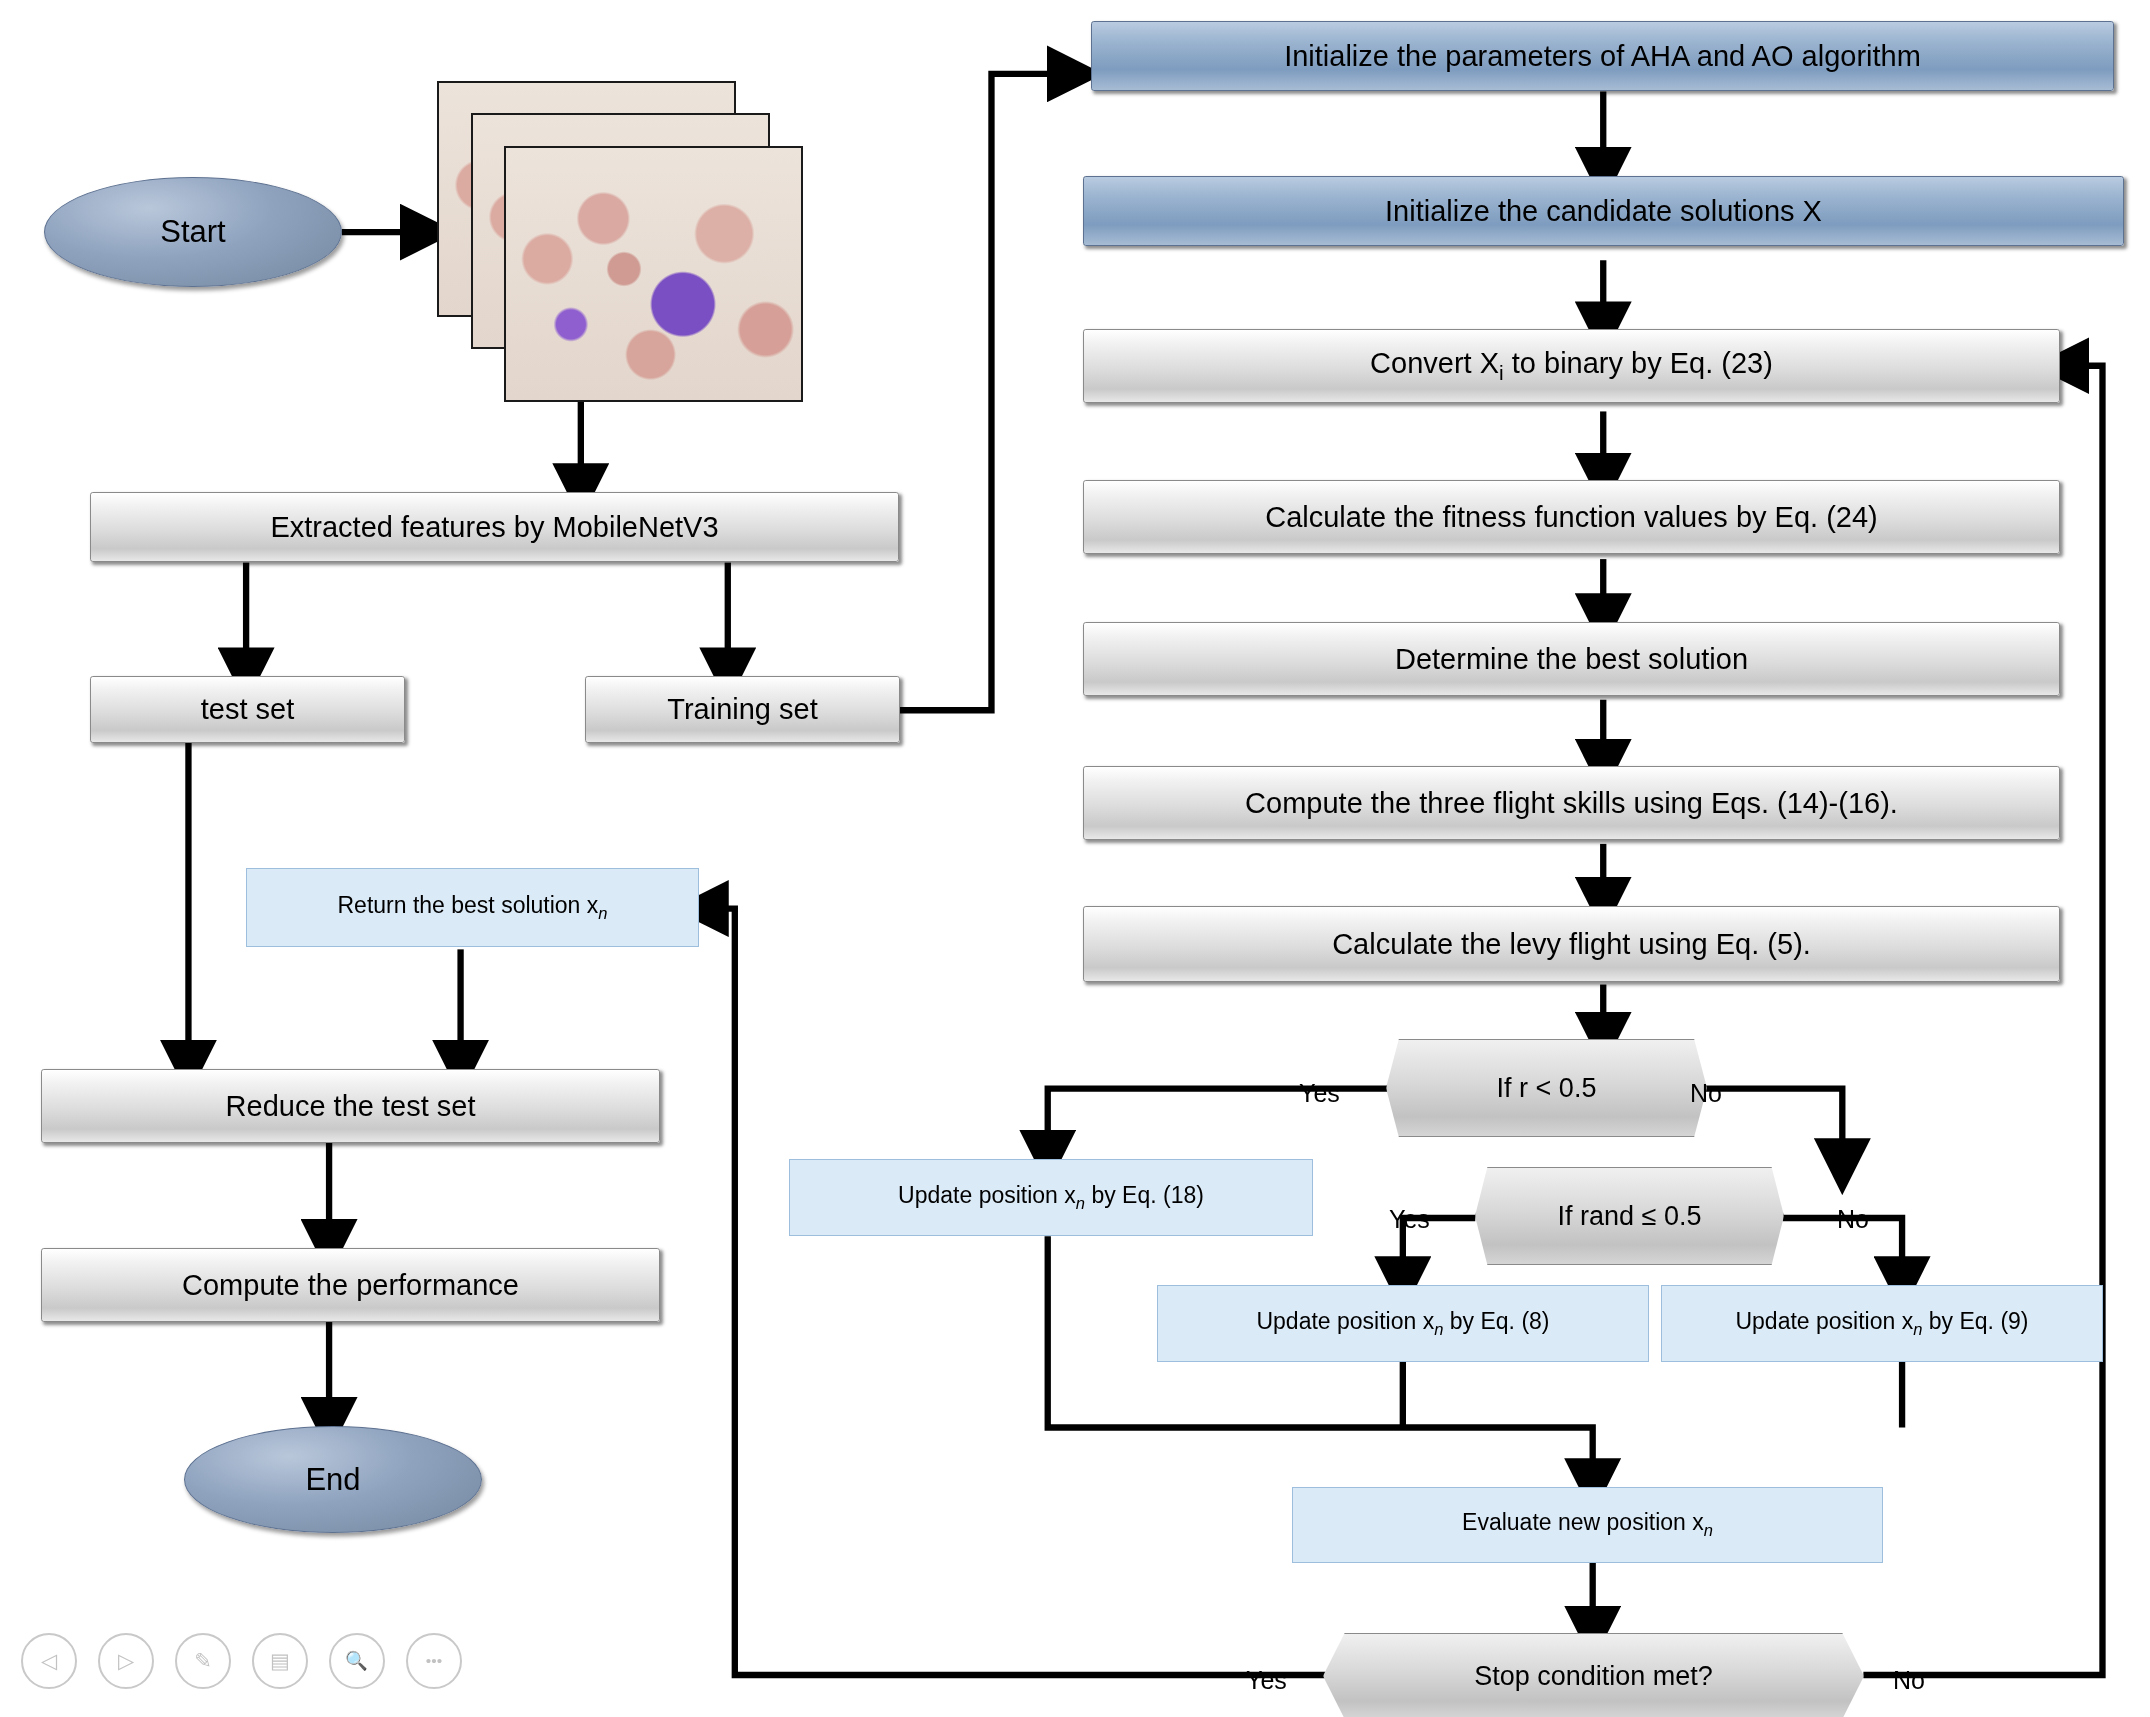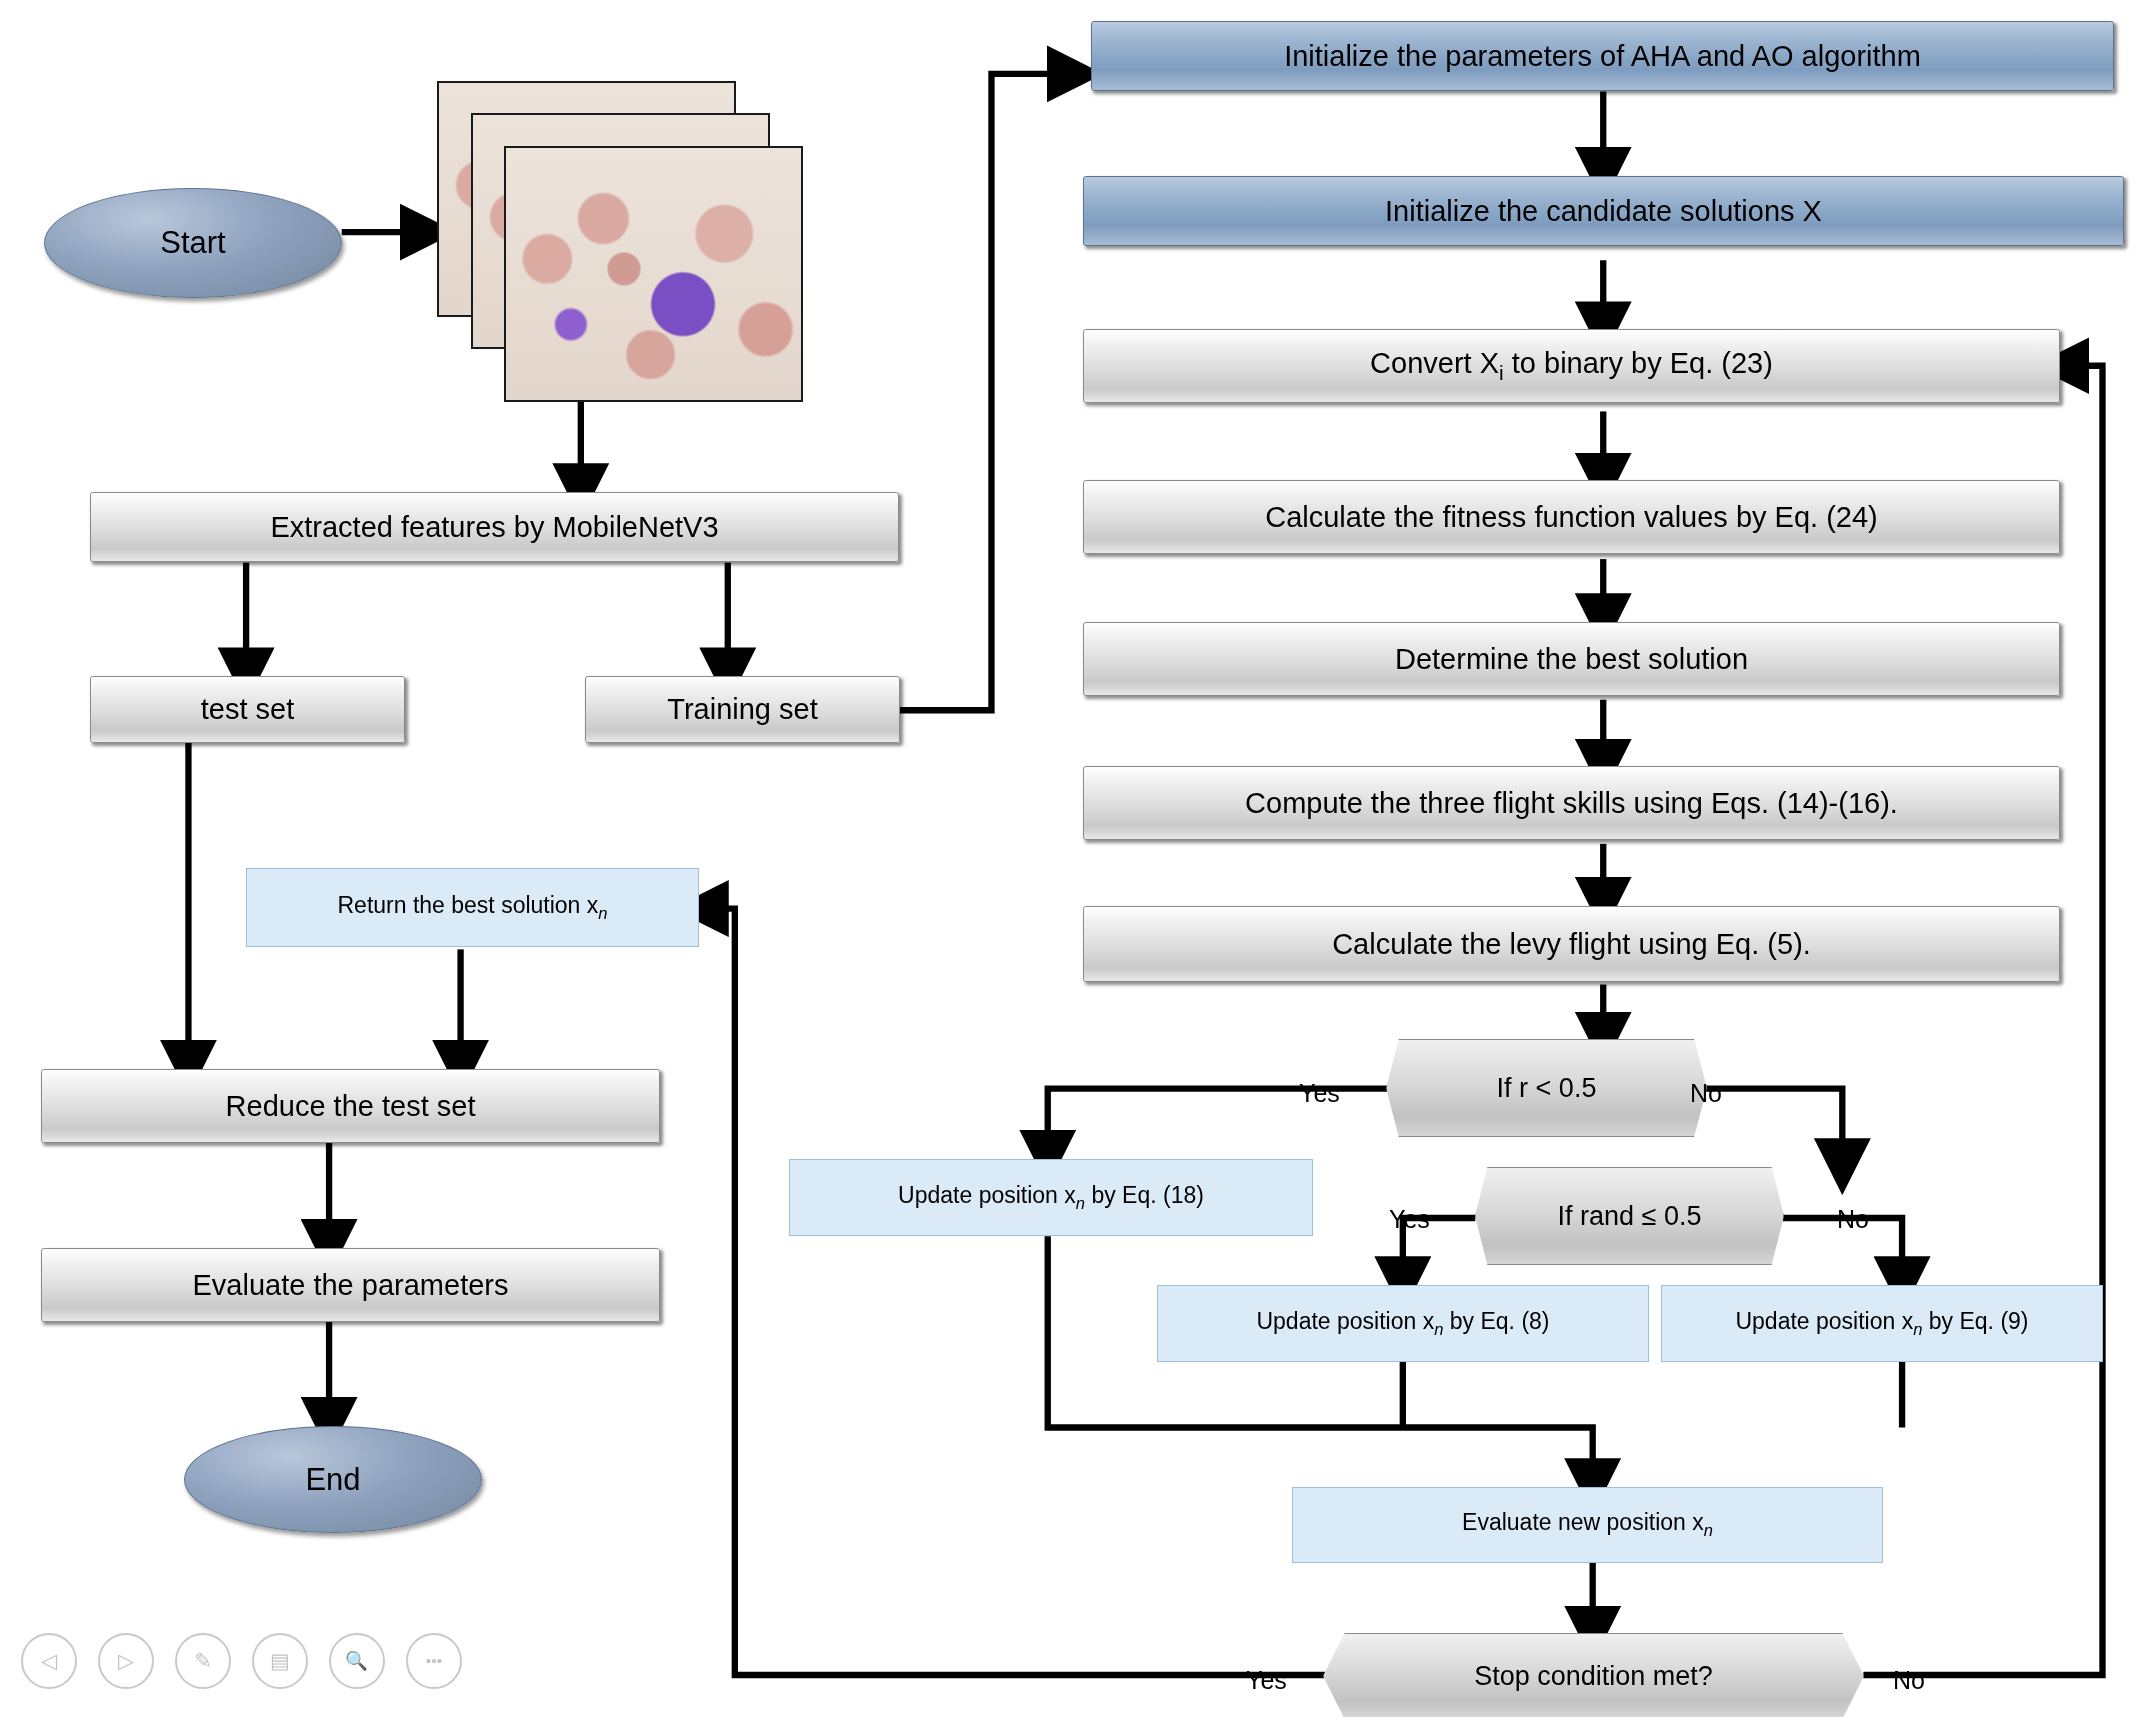--- a/index.html
+++ b/index.html
@@ -183,21 +183,21 @@
       <path d="M2705,1912 L2705,2030"></path>
     </g>
     <g stroke="#000" stroke-width="9" fill="none" marker-end="url(#ah)">
 
       <path d="M2650,2382 L2990,2382 L2990,520 L2930,520"></path>
 
       <path d="M1885,2382 L1045,2382 L1045,1292 L995,1292"></path>
     </g>
   </svg>
 
-  <div class="node terminal" style="left:44px; top:188px; width:298px; height:110px;">
+  <div class="node terminal" style="left:44px; top:177px; width:298px; height:110px;">
     <span>Start</span>
   </div>
 
   <div class="imgstack" style="left:430px; top:81px; width:378px; height:316px;">
     <div class="imgcard" style="left:7px; top:0px; width:295px; height:232px;">
       <div class="cellbg"></div>
     </div>
     <div class="imgcard" style="left:41px; top:32px; width:295px; height:232px;">
       <div class="cellbg"></div>
     </div>
@@ -222,21 +222,21 @@
 
   <div class="node proc" style="left:585px; top:676px; width:315px; height:67px;">
     <span>Training set</span>
   </div>
 
   <div class="node proc" style="left:41px; top:1069px; width:619px; height:74px;">
     <span>Reduce the test set</span>
   </div>
 
   <div class="node proc" style="left:41px; top:1248px; width:619px; height:74px;">
-    <span>Evaluate the parameters</span>
+    <span>Compute the performance</span>
   </div>
 
   <div class="node terminal" style="left:184px; top:1426px; width:298px; height:107px;">
     <span>End</span>
   </div>
 
   <div class="node proc-blue" style="left:1091px; top:21px; width:1023px; height:70px;">
     <span>Initialize the parameters of AHA and AO algorithm</span>
   </div>
 

